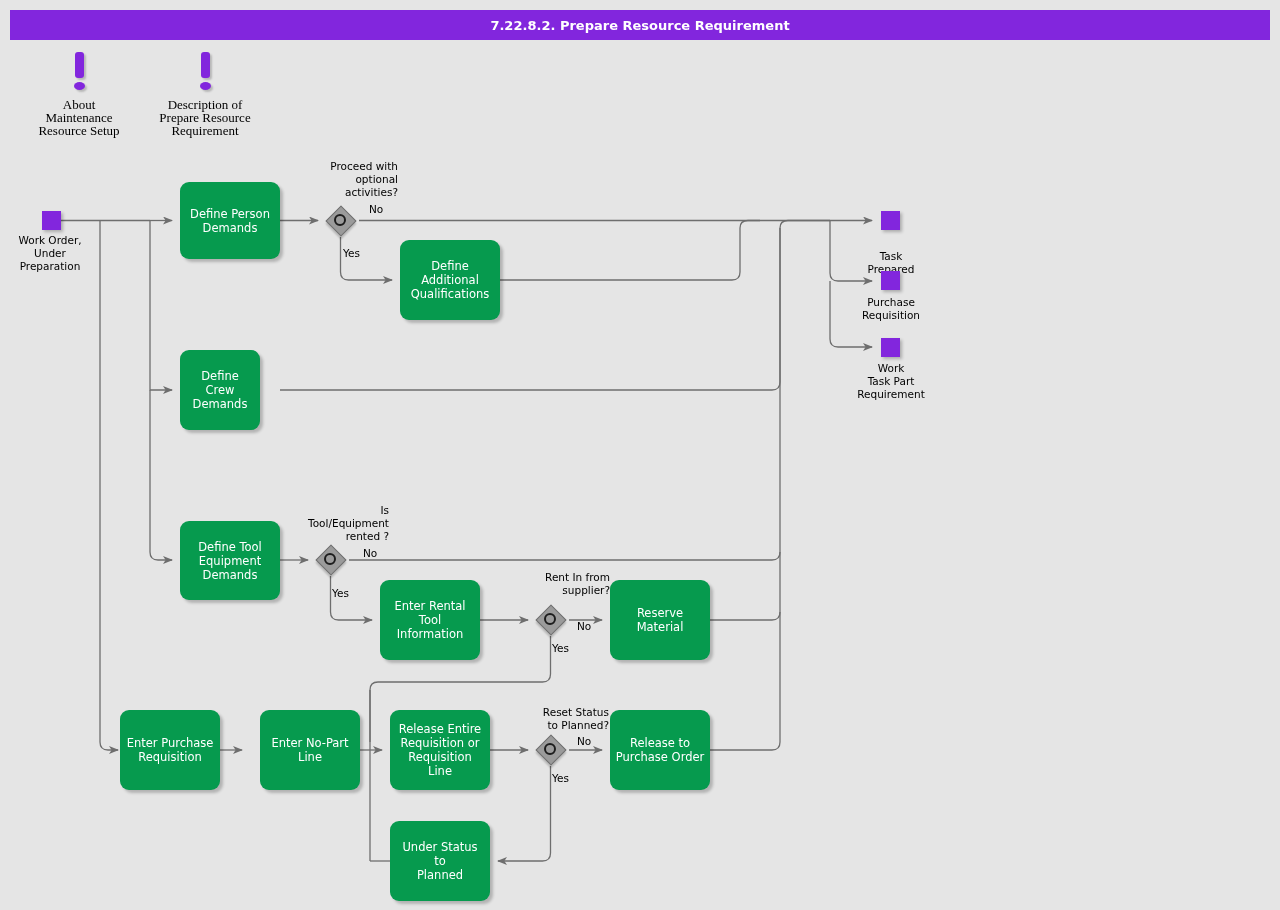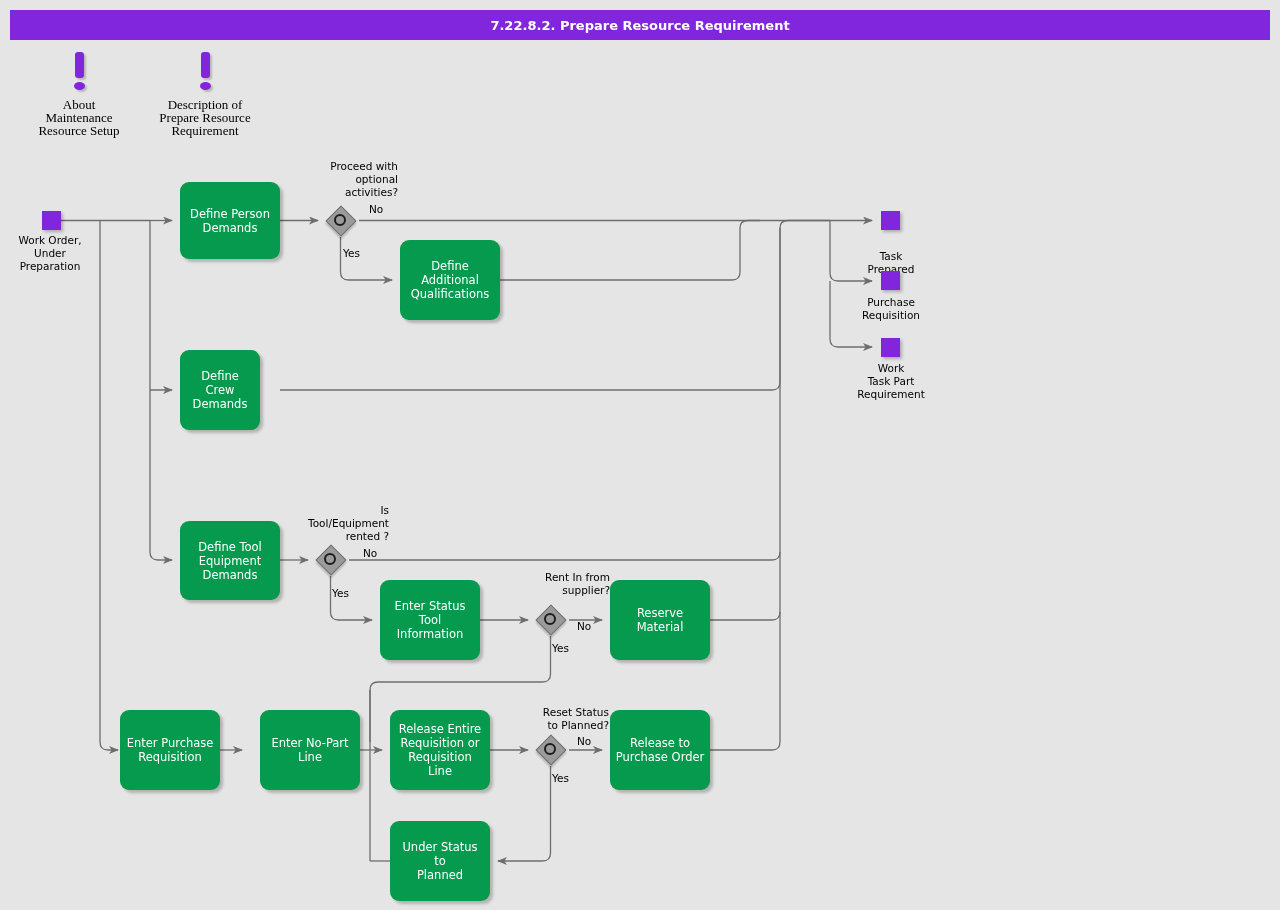--- a/index.html
+++ b/index.html
@@ -270,21 +270,21 @@
 Additional
 Qualifications</div>
 
   <div class="task" style="left: 180px; top: 350px; width: 80px; height: 80px; white-space: pre-line;">Define Crew
 Demands</div>
 
   <div class="task" style="left: 180px; top: 521px; width: 100px; height: 79px; white-space: pre-line;">Define Tool
 Equipment
 Demands</div>
 
-  <div class="task" style="left: 380px; top: 580px; width: 100px; height: 80px; white-space: pre-line;">Enter Status
+  <div class="task" style="left: 380px; top: 580px; width: 100px; height: 80px; white-space: pre-line;">Enter Rental
 Tool Information</div>
 
   <div class="task" style="left: 610px; top: 580px; width: 100px; height: 80px; white-space: pre-line;">Reserve Material</div>
 
   <div class="task" style="left: 120px; top: 710px; width: 100px; height: 80px; white-space: pre-line;">Enter Purchase
 Requisition</div>
 
   <div class="task" style="left: 250px; top: 710px; width: 100px; height: 80px; white-space: pre-line; margin-left: 10px;">Enter No-Part
 Line</div>
 

